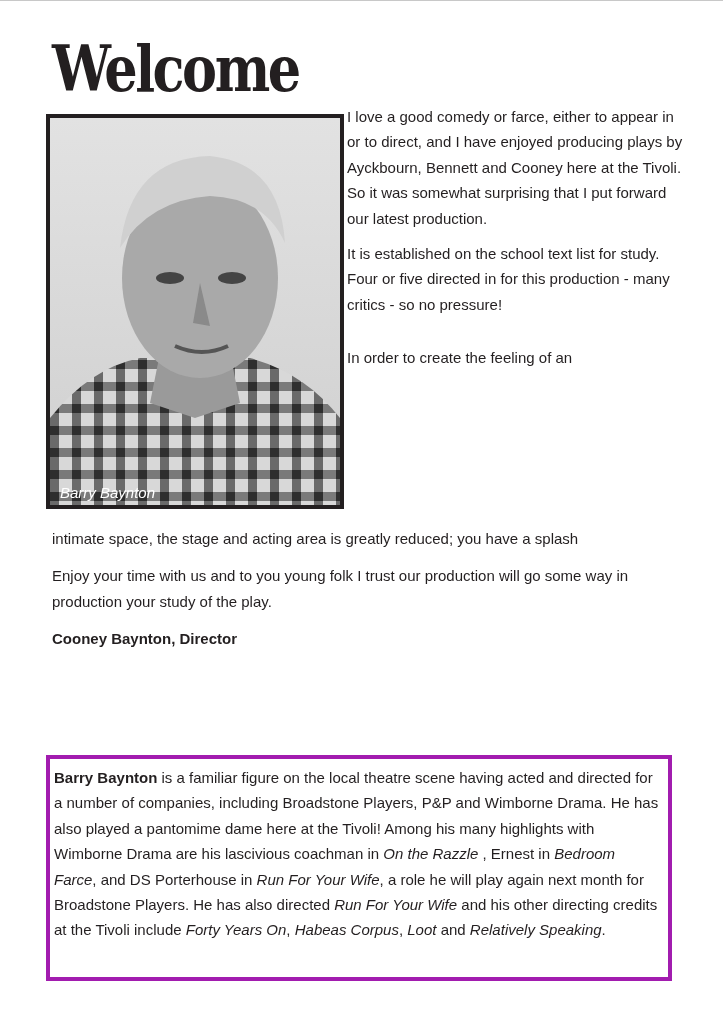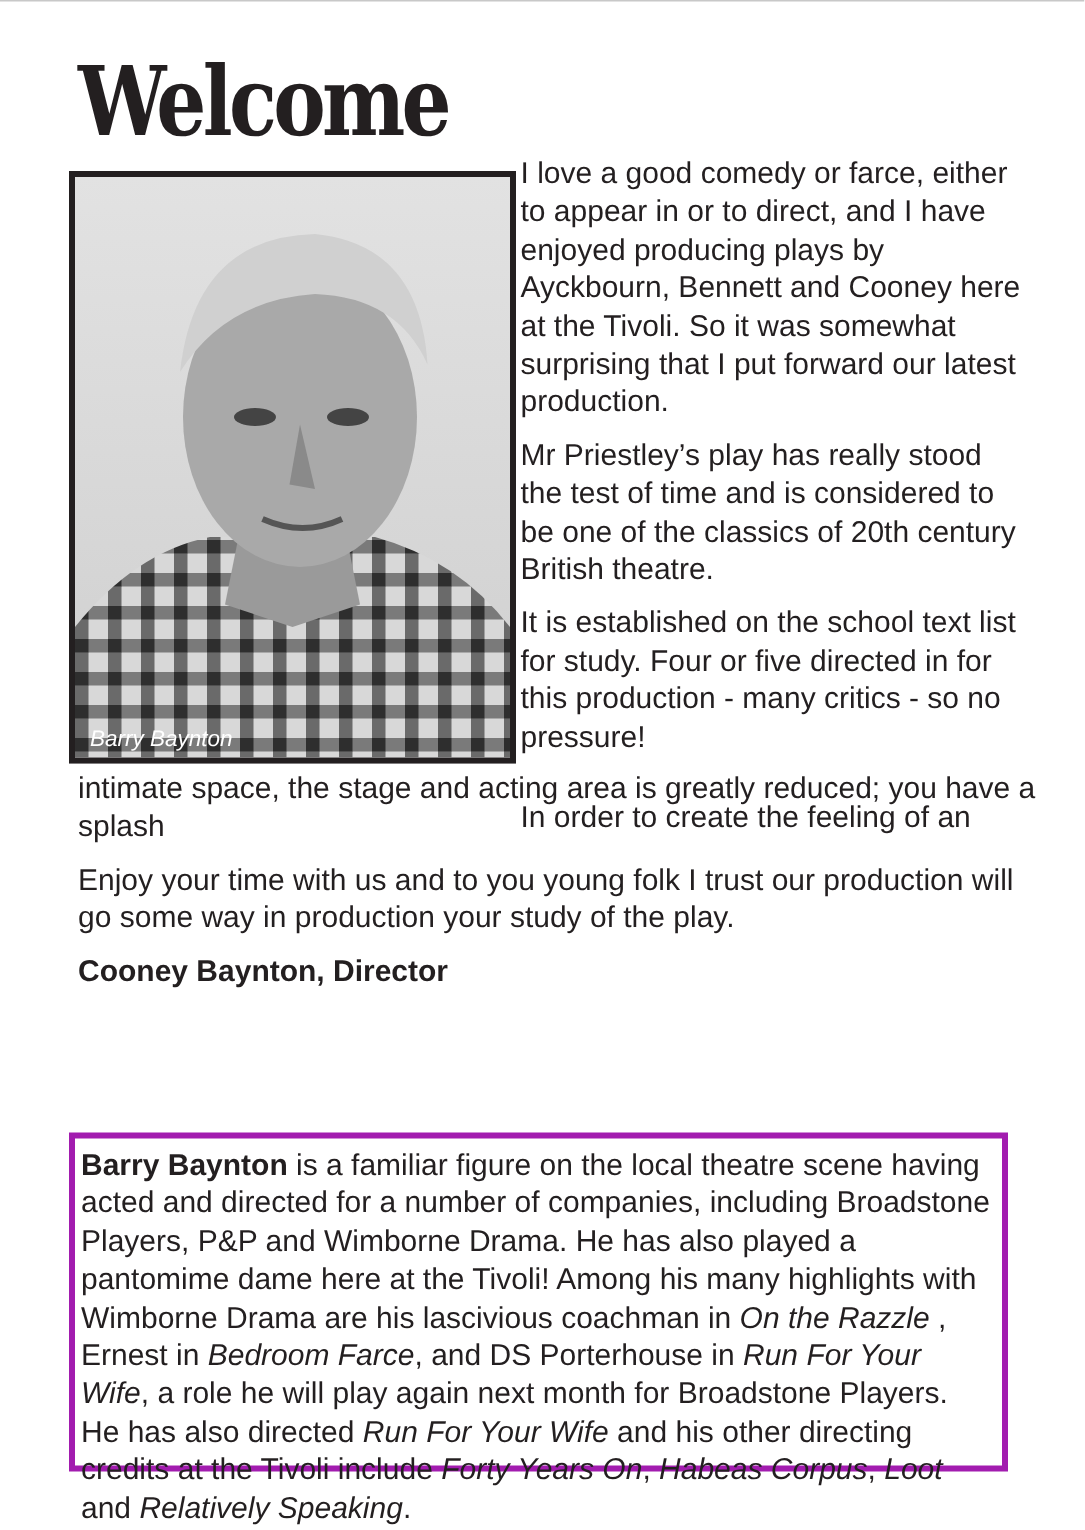--- a/index.html
+++ b/index.html
@@ -14,25 +14,25 @@
     letter-spacing: -3px; color: #231f20; transform: scaleX(0.82); transform-origin: left top;
   }
   .photo-frame {
     position: absolute; left: 46px; top: 114px; width: 290px; height: 387px;
     border: 4px solid #231f20; background: #bdbdbd; overflow: hidden;
   }
   .photo-frame svg { display: block; }
   .caption {
     position: absolute; left: 10px; bottom: 4px; font-style: italic; font-size: 15px; color: #ffffff;
   }
-  .body-text { font-size: 20px; line-height: 25.4px; color: #231f20; }
+  .body-text { font-size: 15px; line-height: 25.4px; color: #231f20; }
   .col-right { position: absolute; left: 347px; top: 104px; width: 340px; }
   .col-right p { margin: 0 0 10px 0; }
   .full { position: absolute; left: 52px; width: 640px; }
-  .full p { margin: 0 0 10px 0; }
+  .full p { margin: 12px 0 10px 0; }
   .sig { font-weight: bold; }
   .bio-box {
     position: absolute; left: 46px; top: 755px; width: 614px; height: 212px;
     border: 4px solid #a21caf; padding: 6px 0 0 4px;
   }
   .bio-box p { margin: 0; }
   b { font-weight: bold; }
   i { font-style: italic; }
 </style>
 </head>
@@ -64,21 +64,20 @@
     <ellipse cx="120" cy="160" rx="14" ry="6" fill="#444"></ellipse>
     <ellipse cx="182" cy="160" rx="14" ry="6" fill="#444"></ellipse>
     <path d="M150 165 L143 205 L160 208 Z" fill="#8a8a8a"></path>
     <path d="M125 228 Q152 240 178 228" stroke="#555" stroke-width="4" fill="none"></path>
   </svg>
   <span class="caption">Barry Baynton</span>
 </div>
 
 <div class="col-right body-text">
   <p>I love a good comedy or farce, either to appear in or to direct, and I have enjoyed producing plays by Ayckbourn, Bennett and Cooney here at the Tivoli. So it was somewhat surprising that I put forward our latest production.</p>
-  <p>Mr Priestley’s play has really stood the test of time and is considered to be one of the classics of 20th century British theatre.</p>
   <p>It is established on the school text list for study.  Four or five directed in for this production - many critics - so no pressure!</p>
   <p style="margin-top:28px">In order to create the feeling of an</p>
 </div>
 
 <div class="full body-text" style="top:514px;">
   <p style="margin-bottom:10px">
     <span>intimate space, the stage and acting area is greatly reduced; you have a splash</span><br>
   </p>
   <p>Enjoy your time with us and to you young folk I trust our production will go some way in production your study of the play.</p>
   <p class="sig">Cooney Baynton, Director</p>

